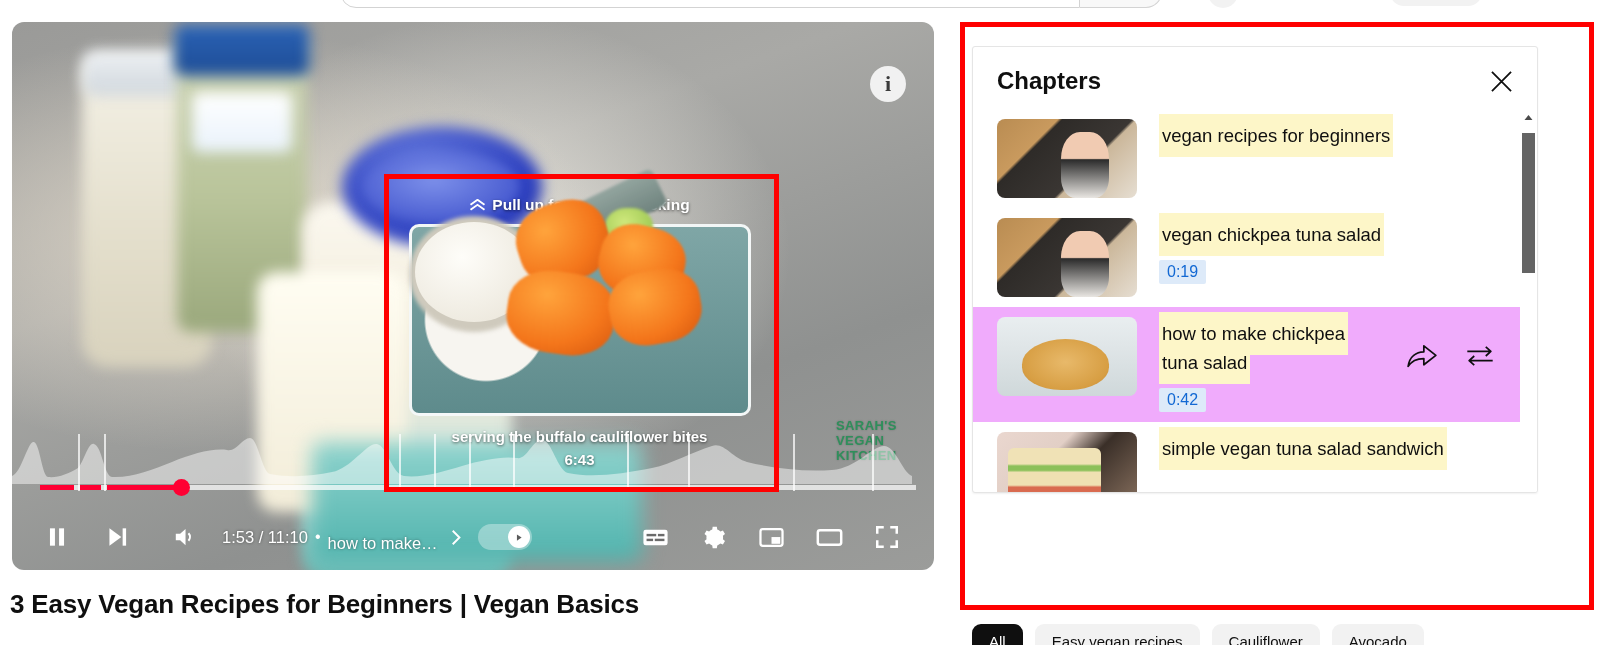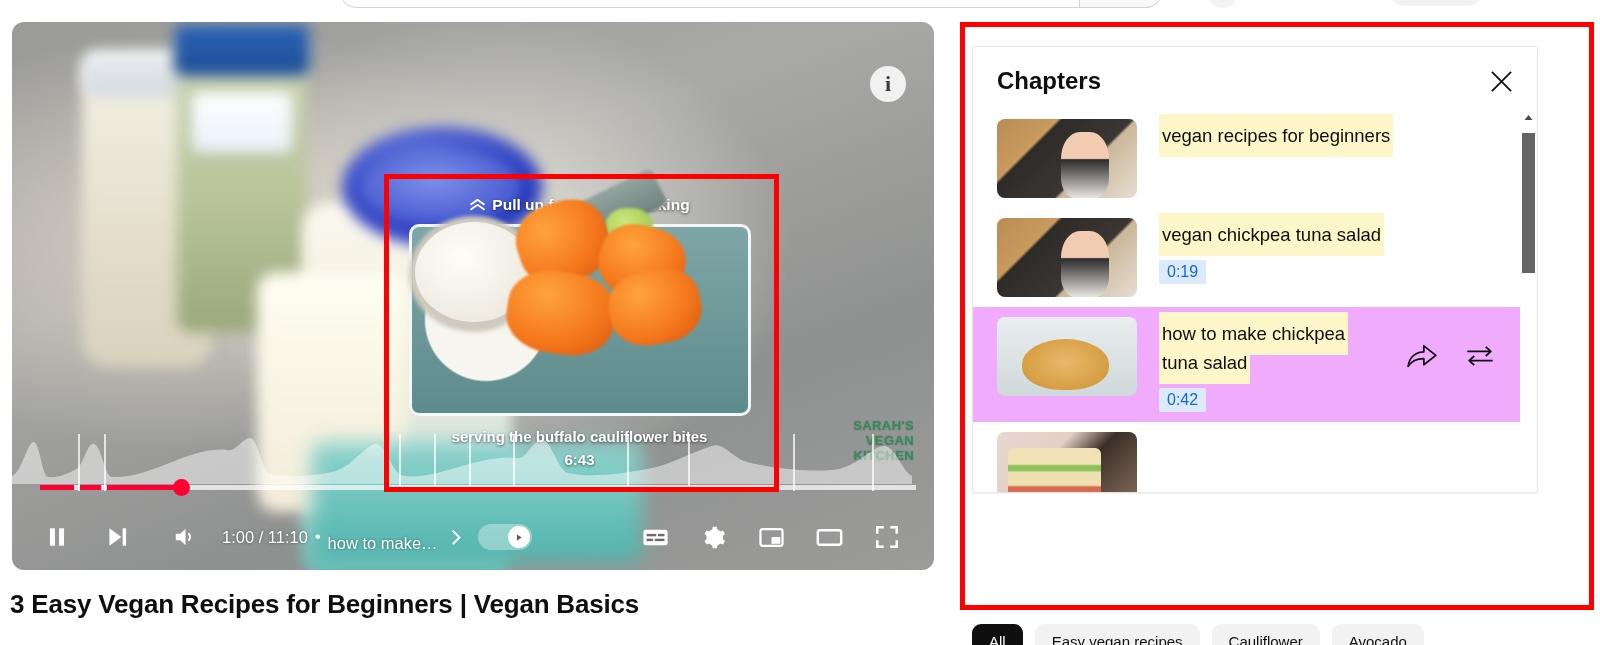--- a/index.html
+++ b/index.html
@@ -65,21 +65,21 @@
   
   .info-btn {
     position:absolute; right:28px; top:44px; width:36px; height:36px; border-radius:50%;
     background:#f1f1f1; display:flex; align-items:center; justify-content:center;
     color:#3b3b3b; font:700 22px "Liberation Serif", serif;
   }
 
   
   .watermark {
     position:absolute; right:20px; top:396px; width:78px;
-    text-align:right; line-height:1.05;
+    text-align:left; line-height:1.05;
     font:900 13px "Liberation Sans", sans-serif; letter-spacing:.4px;
     color:rgba(255,255,255,.85);
     text-shadow: 0 0 2px rgba(0,0,0,.25);
   }
   .watermark .wm-g { color:#2f8f5b; }
 
   
   .seek-preview {
     position:absolute; left:375px; top:152px; width:385px; height:318px;
     display:flex; flex-direction:column; align-items:center; padding-top:22px;
@@ -313,21 +313,21 @@
           <path d="M5 4 L16 12 L5 20 Z"></path>
             <rect x="17.2" y="4" width="3.2" height="16"></rect>
         </svg>
       </div>
       <div class="ctl" style="margin-left:22px">
         <svg width="26" height="26" viewBox="0 0 24 24">
           <path d="M3.5 9 H7.5 L12.5 4.5 V19.5 L7.5 15 H3.5 Z"></path>
           <path d="M15.2 8.6 A5 5 0 0 1 15.2 15.4" fill="none" stroke="#fff" stroke-width="1.9"></path>
         </svg>
       </div>
-      <span class="time-text" style="margin-left:14px">1:00 / 11:10</span>
+      <span class="time-text" style="margin-left:14px">1:53 / 11:10</span>
       <span class="dot-sep">•</span>
       <span class="chap-now">how to make…</span>
       <div class="ctl" style="width:36px">
         <svg width="19" height="19" viewBox="0 0 24 24">
           <path d="M8.5 3.5 L17 12 L8.5 20.5" fill="none" stroke="#fff" stroke-width="2.4"></path>
         </svg>
       </div>
 
       <div class="autoplay">
         <span class="knob">
@@ -421,20 +421,21 @@
               <path d="M2 7 H22 M18 3 L22.4 7 L18 11" fill="none" stroke="#0f0f0f" stroke-width="1.5" stroke-linejoin="round"></path>
               <path d="M24 15 H4 M8 11 L3.6 15 L8 19" fill="none" stroke="#0f0f0f" stroke-width="1.5" stroke-linejoin="round"></path>
             </svg>
           </span>
         </div>
       </div>
 
       <div class="ch-item">
         <div class="ch-thumb t-sand"></div>
         <div class="ch-body">
+          <span class="ch-label">simple vegan tuna salad sandwich</span>
         </div>
       </div>
 
       <div class="ch-item" style="opacity:.5">
         <div class="ch-thumb t-kitchen"></div>
         <div class="ch-body"></div>
       </div>
 
       <div class="sb">
         <div class="sb-arrow sb-up">

